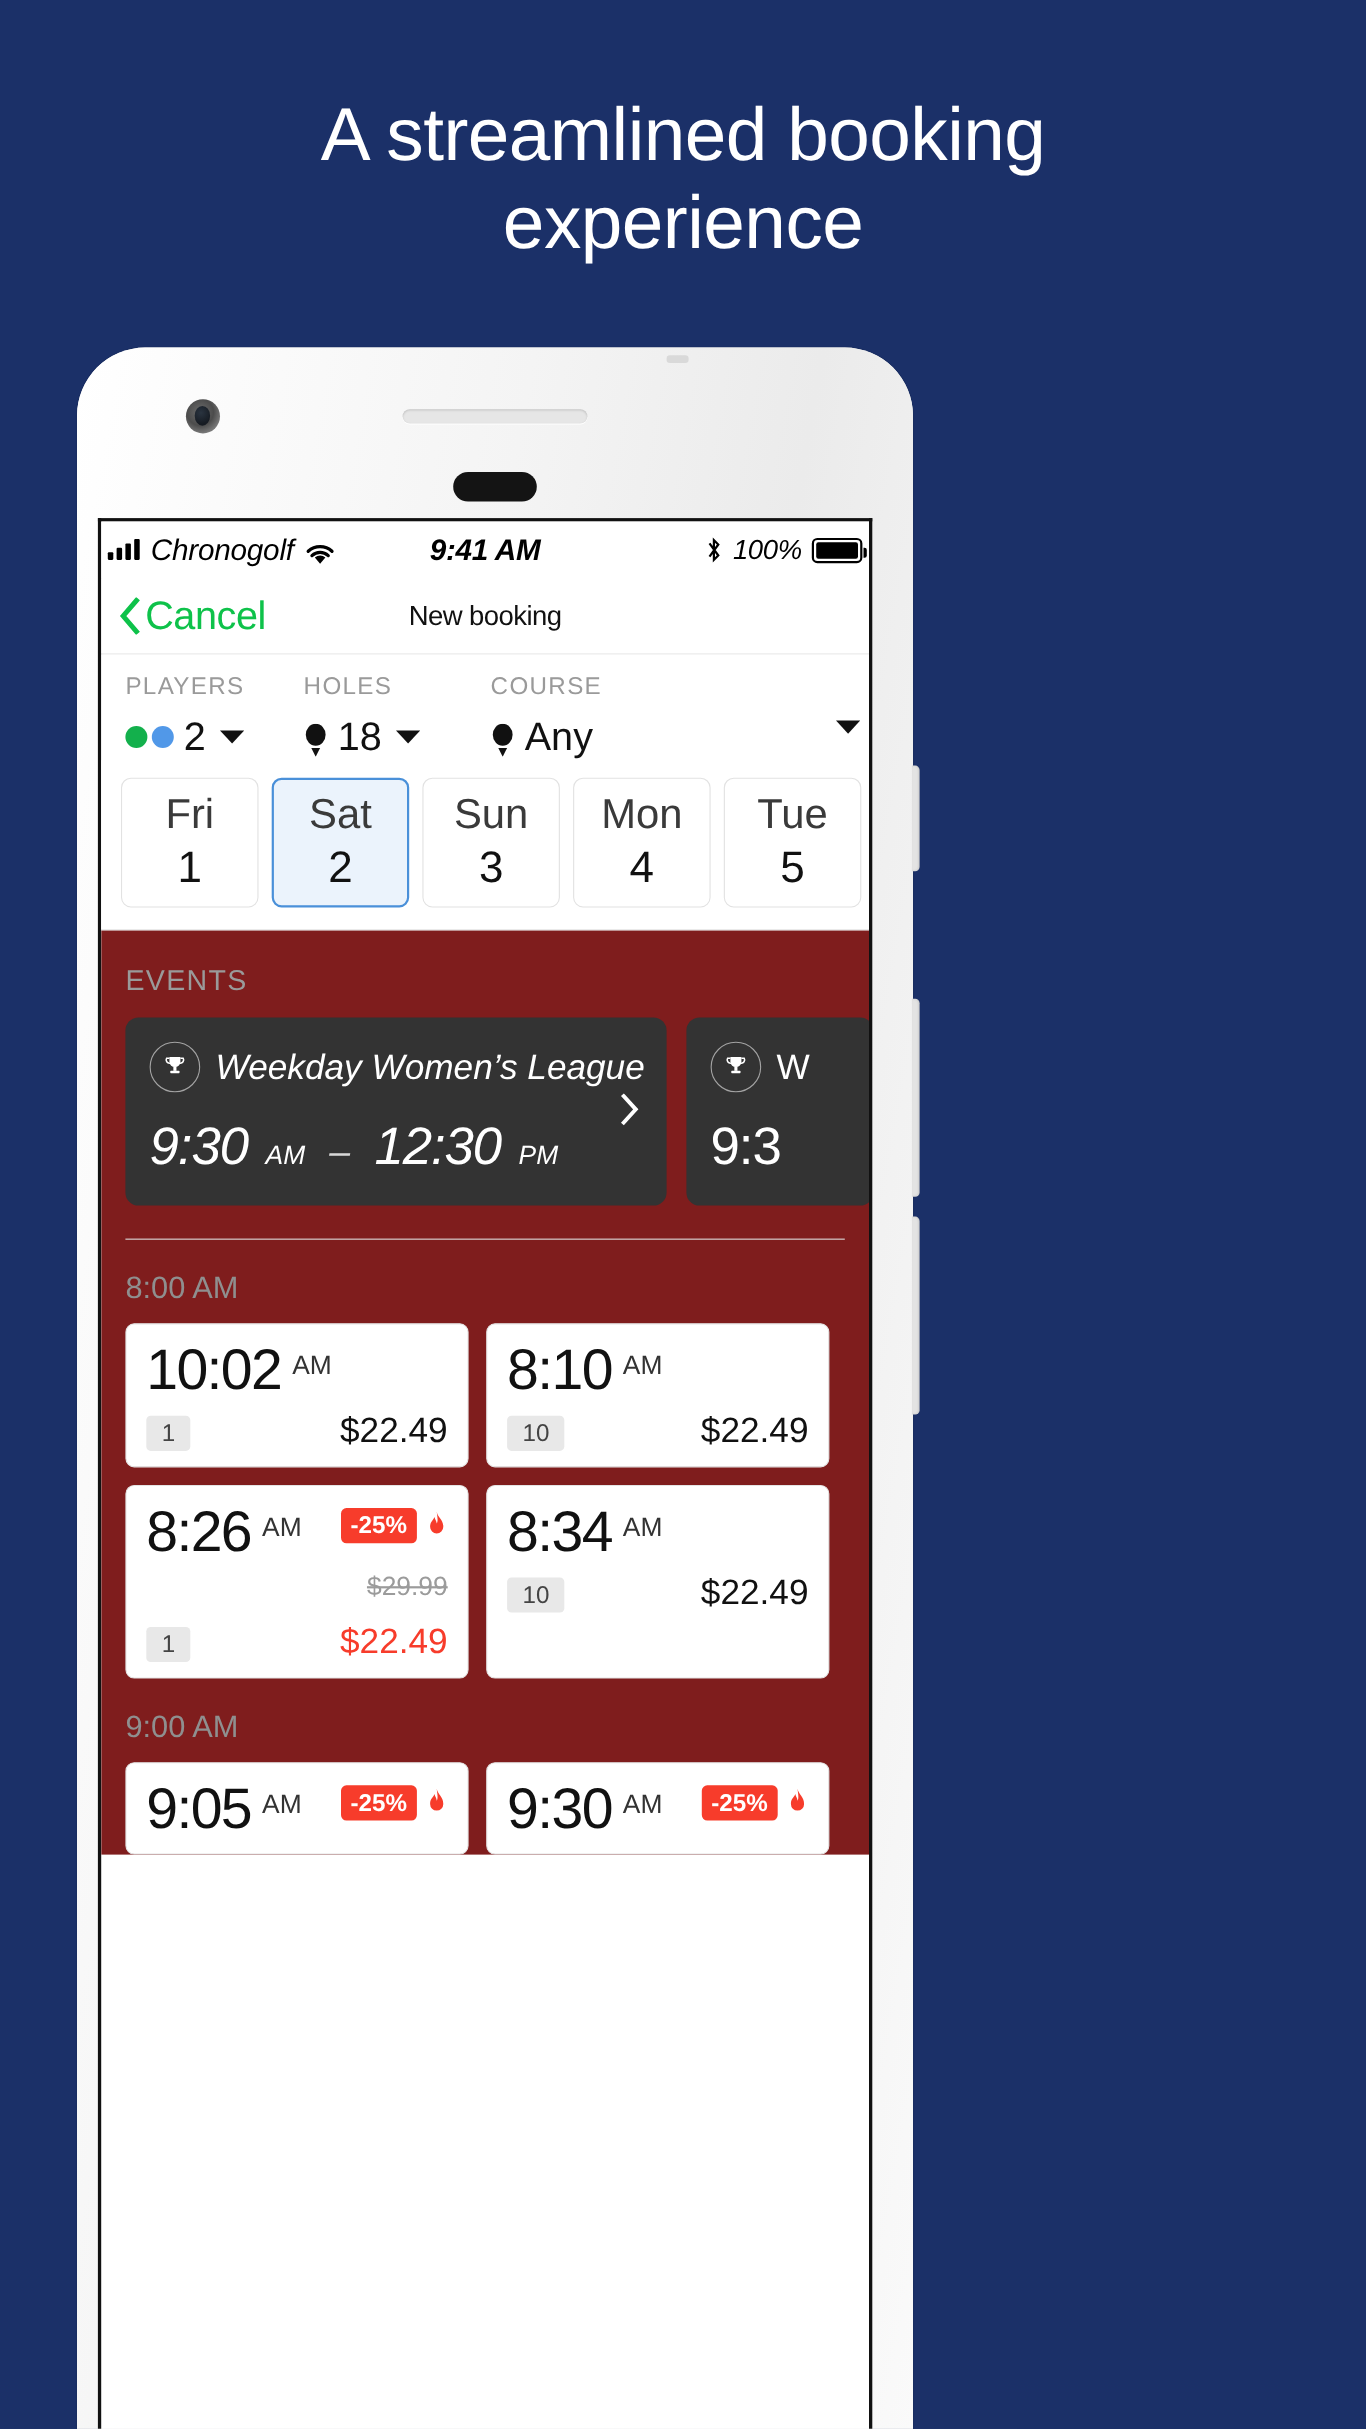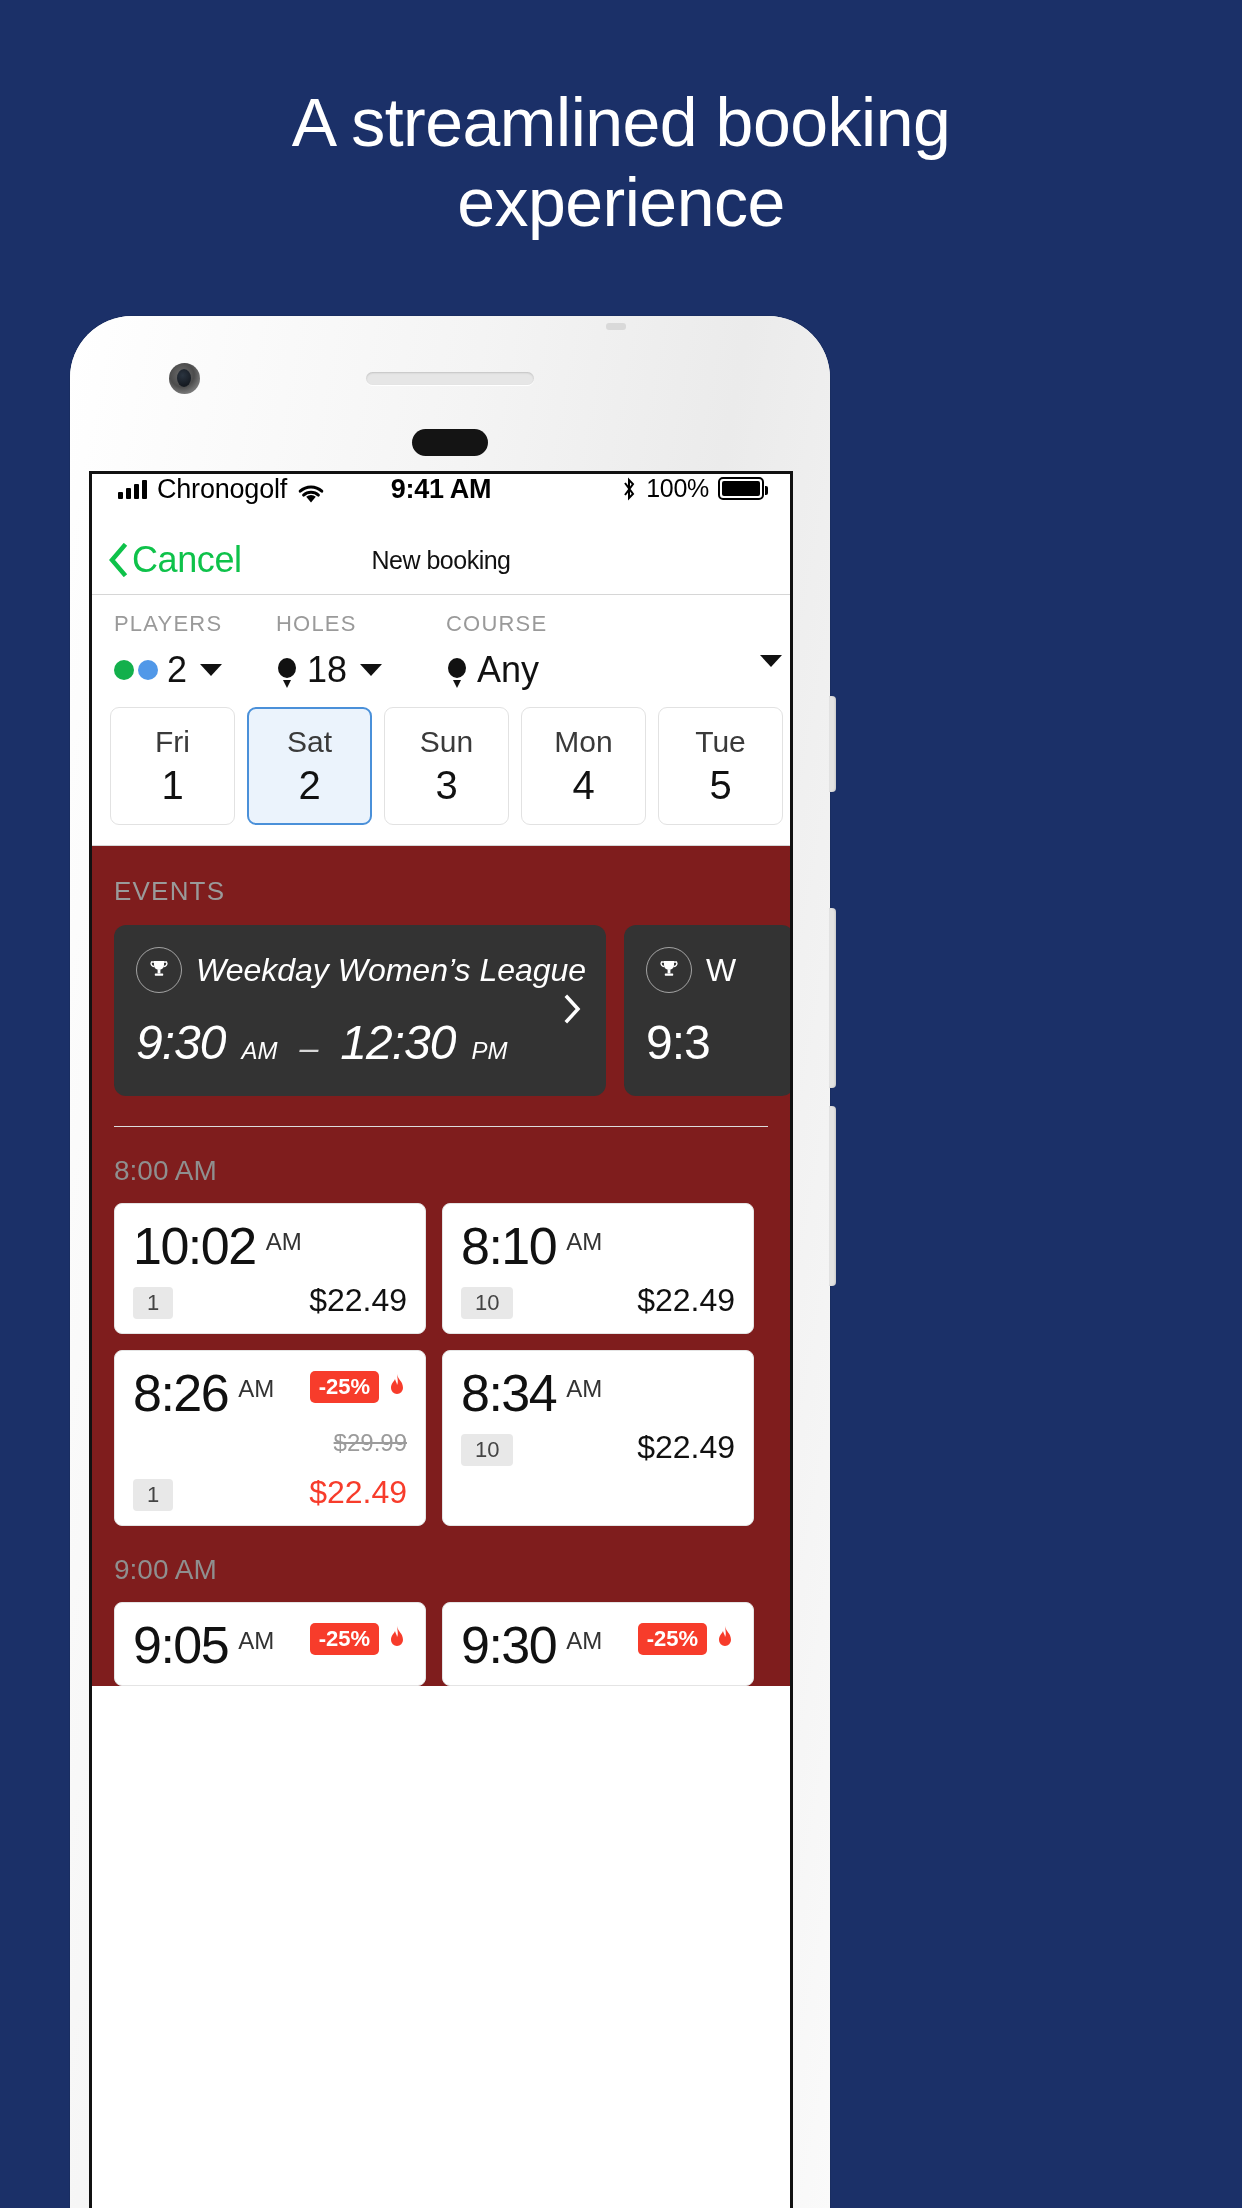--- a/index.html
+++ b/index.html
@@ -67,23 +67,23 @@
   .side-btn {
     position: absolute; right: -6px; width: 7px; background: #e3e3e3;
     border-radius: 0 4px 4px 0; box-shadow: inset -1px 0 2px rgba(0,0,0,0.12);
   }
   .side-btn.b1 { top: 380px; height: 96px; }
   .side-btn.b2 { top: 592px; height: 180px; }
   .side-btn.b3 { top: 790px; height: 180px; }
 
   
   .statusbar {
-    height: 52px; display: flex; align-items: flex-start;
-    padding: 0 26px; font-size: 27px; color: #000;
-    position: relative; background:#fff;
+    height: 52px; display: flex; align-items: center;
+    padding: 0 6px; font-size: 27px; color: #000;
+    position: relative; background:#fff;font-style:italic;
   }
   .sb-left { display: flex; align-items: center; gap: 10px; }
   .sig { display: flex; align-items: flex-end; gap: 3px; height: 18px; }
   .sig i { display:block; width: 5px; background: #000; border-radius: 1px; }
   .sig i:nth-child(1){ height: 7px; }
   .sig i:nth-child(2){ height: 11px; }
   .sig i:nth-child(3){ height: 15px; }
   .sig i:nth-child(4){ height: 19px; }
   .carrier { font-size: 27px; letter-spacing: -0.2px; }
   .wifi { width: 28px; height: 20px; position: relative; }
@@ -132,21 +132,21 @@
 
   
   .dates { display:flex; gap: 12px; padding: 16px 18px 20px 18px; background:#fff; }
   .date-card {
     flex: 0 0 auto; width: 125px; height: 118px;
     border: 1.5px solid #e2e2e2; border-radius: 9px;
     display:flex; flex-direction:column; align-items:center; justify-content:center;
     gap: 4px; background:#fff;
   }
   .date-card.sel { border: 2.5px solid #4a90d9; background:#ebf3fc; }
-  .date-card .dow { font-size: 30px; color:#3a3a3a; }
+  .date-card .dow { font-size: 38px; color:#3a3a3a; }
   .date-card .dnum { font-size: 40px; color:#111; }
 
   
   .content { background:#7f1d1d; flex:1; }
   .section-label { font-size: 26px; color:#9a9a9a; letter-spacing:1.2px; padding: 30px 22px 18px 22px; }
 
   .events-row { display:flex; gap: 18px; padding: 0 22px 0 22px; }
   .event-card {
     background:#333333; border-radius: 12px; color:#fff;
     padding: 22px 22px 26px 22px; position:relative;

